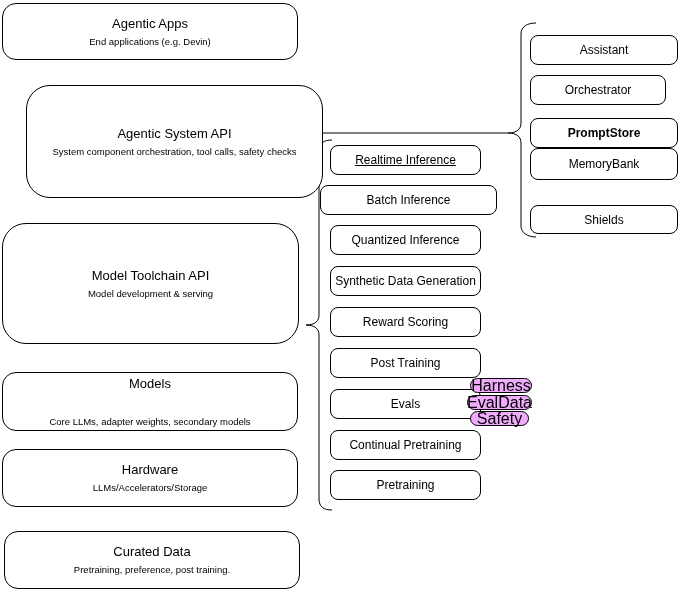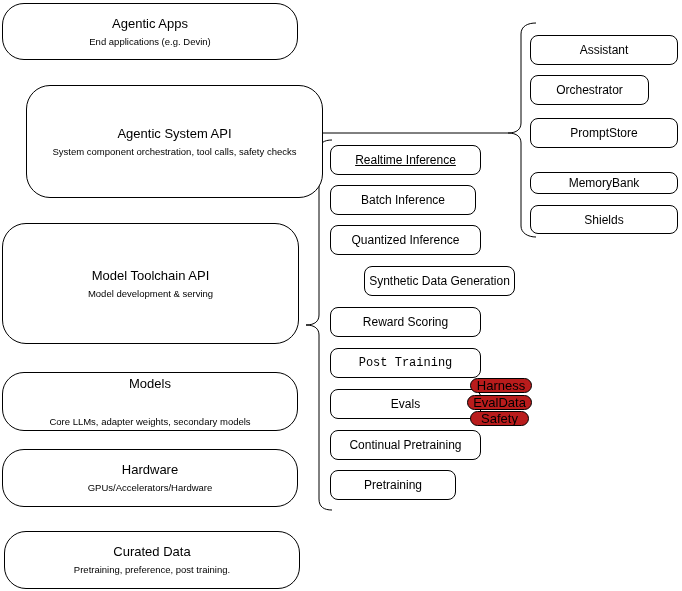--- a/index.html
+++ b/index.html
@@ -6,30 +6,30 @@
   .canvas {
     position:relative; width:682px; height:591px; background:#ffffff;
     font-family:"Liberation Sans", sans-serif; color:#000; overflow:hidden;
   }
   svg.overlay { position:absolute; left:0; top:0; z-index:0; }
   .node {
     position:absolute; box-sizing:border-box; background:#ffffff;
     border:1px solid #000; display:flex; flex-direction:column;
     align-items:center; justify-content:center; text-align:center; z-index:1;
   }
-  .r10 { border-radius:22px; }
+  .r10 { border-radius:14px; }
   .r24 { border-radius:24px; }
   .r8  { border-radius:8px; }
   .title { font-size:13px; line-height:16px; }
   .subtitle { font-size:9.5px; line-height:13px; margin-top:3px; }
   .label { font-size:12px; line-height:14px; white-space:nowrap; }
   .pill {
-    position:absolute; box-sizing:border-box; background:#b91c1c;
+    position:absolute; box-sizing:border-box; background:#f0abfc;
     border:1px solid #000; border-radius:9px; display:flex; align-items:center;
-    justify-content:center; font-size:13px; line-height:12px; z-index:3;
+    justify-content:center; font-size:16px; line-height:12px; z-index:3;
     white-space:nowrap;
   }
 </style>
 </head>
 <body>
 
 <div class="canvas">
 
   <svg class="overlay" width="682" height="591" viewBox="0 0 682 591">
     <path d="M 308 133 L 508 133" stroke="#000" stroke-width="1" fill="none"></path>
@@ -52,75 +52,75 @@
     <div class="subtitle">Model development &amp; serving</div>
   </div>
 
   <div class="node r10" style="left:2px; top:372px; width:296px; height:59px;gap:20px;">
     <div class="title">Models</div>
     <div class="subtitle">Core LLMs, adapter weights, secondary models</div>
   </div>
 
   <div class="node r10" style="left:2px; top:449px; width:296px; height:58px;">
     <div class="title">Hardware</div>
-    <div class="subtitle">GPUs/Accelerators/Hardware</div>
+    <div class="subtitle">LLMs/Accelerators/Storage</div>
   </div>
 
   <div class="node r10" style="left:4px; top:531px; width:296px; height:58px;">
     <div class="title">Curated Data</div>
     <div class="subtitle">Pretraining, preference, post training.</div>
   </div>
 
   <div class="node r8" style="left:330px; top:145px; width:151px; height:30px;text-decoration:underline;">
     <div class="label">Realtime Inference</div>
   </div>
-  <div class="node r8" style="left:330px; top:185px; width:146px; height:30px;">
+  <div class="node r8" style="left:320px; top:185px; width:177px; height:30px;">
     <div class="label">Batch Inference</div>
   </div>
   <div class="node r8" style="left:330px; top:225px; width:151px; height:30px;">
     <div class="label">Quantized Inference</div>
   </div>
-  <div class="node r8" style="left:330px; top:266px; width:151px; height:30px;margin-left:34px;">
+  <div class="node r8" style="left:330px; top:266px; width:151px; height:30px;">
     <div class="label">Synthetic Data Generation</div>
   </div>
   <div class="node r8" style="left:330px; top:307px; width:151px; height:30px;">
     <div class="label">Reward Scoring</div>
   </div>
-  <div class="node r8" style="left:330px; top:348px; width:151px; height:30px;font-family:Liberation Mono, monospace;">
+  <div class="node r8" style="left:330px; top:348px; width:151px; height:30px;">
     <div class="label">Post Training</div>
   </div>
   <div class="node r8" style="left:330px; top:389px; width:151px; height:30px;">
     <div class="label">Evals</div>
   </div>
   <div class="node r8" style="left:330px; top:430px; width:151px; height:30px;">
     <div class="label">Continual Pretraining</div>
   </div>
-  <div class="node r8" style="left:330px; top:470px; width:126px; height:30px;justify-content:center;">
+  <div class="node r8" style="left:330px; top:470px; width:151px; height:30px;justify-content:center;">
     <div class="label">Pretraining</div>
   </div>
 
   <div class="pill" style="left:470px; top:378px; width:62px; height:15px;">
     <span>Harness</span>
   </div>
   <div class="pill" style="left:467px; top:395px; width:65px; height:15px;">
     <span>EvalData</span>
   </div>
   <div class="pill" style="left:470px; top:411px; width:59px; height:15px;">
     <span>Safety</span>
   </div>
 
   <div class="node r8" style="left:530px; top:35px; width:148px; height:30px;">
     <div class="label">Assistant</div>
   </div>
-  <div class="node r8" style="left:530px; top:75px; width:119px; height:30px;">
+  <div class="node r8" style="left:530px; top:75px; width:136px; height:30px;">
     <div class="label">Orchestrator</div>
   </div>
-  <div class="node r8" style="left:530px; top:118px; width:148px; height:30px;">
+  <div class="node r8" style="left:530px; top:118px; width:148px; height:30px;font-weight:bold;">
     <div class="label">PromptStore</div>
   </div>
-  <div class="node r8" style="left:530px; top:172px; width:148px; height:22px;">
+  <div class="node r8" style="left:530px; top:148px; width:148px; height:32px;">
     <div class="label">MemoryBank</div>
   </div>
   <div class="node r8" style="left:530px; top:205px; width:148px; height:29px;">
     <div class="label">Shields</div>
   </div>
 
 </div>
 
 </body></html>

